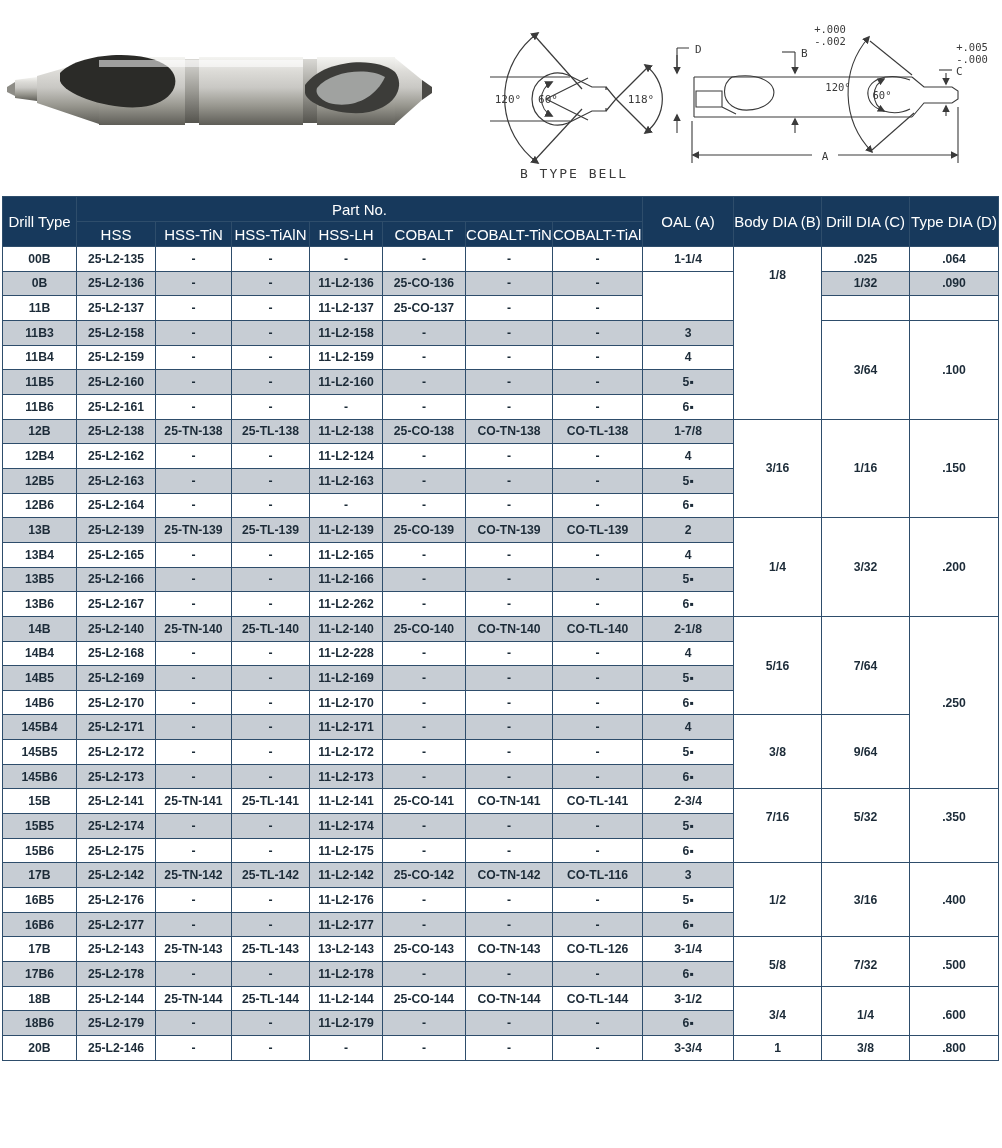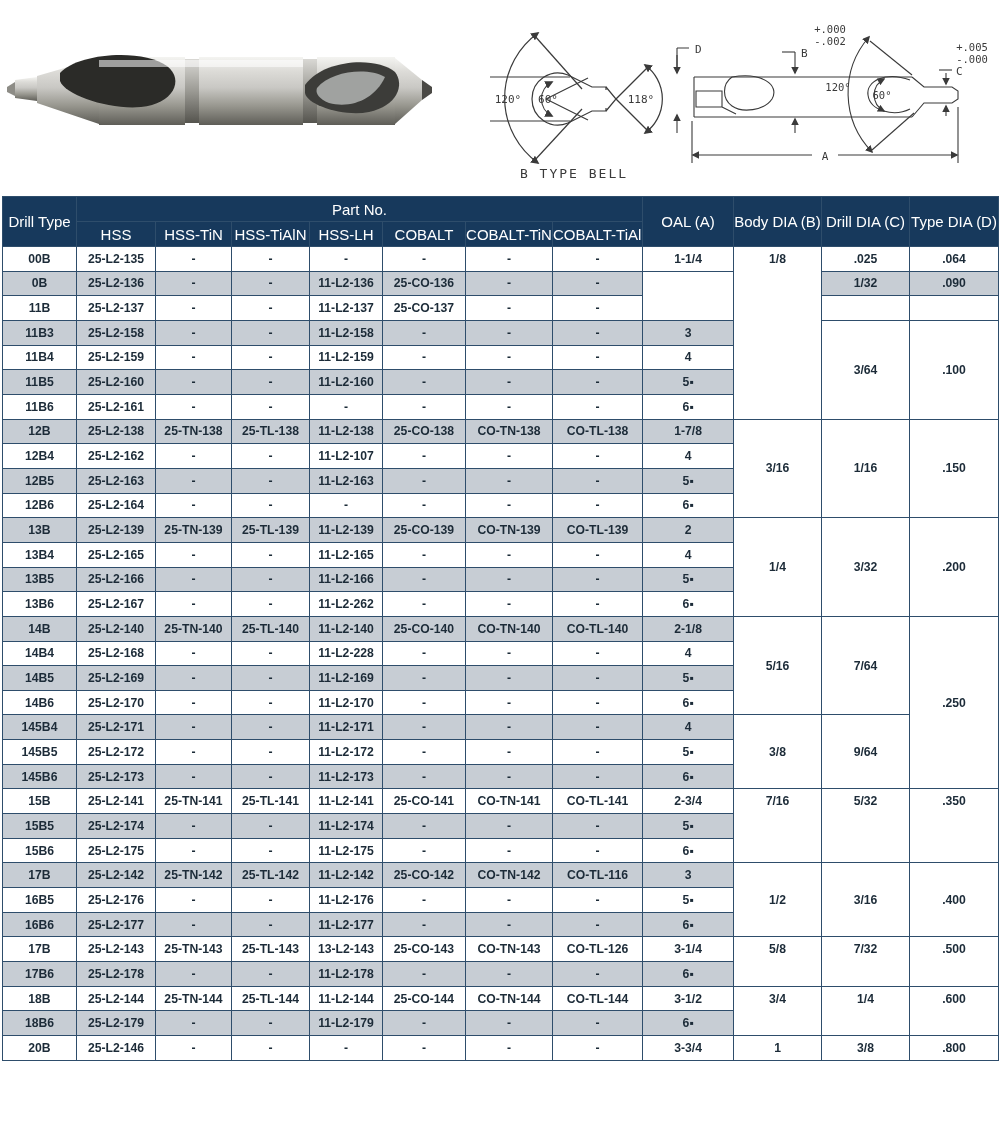--- a/index.html
+++ b/index.html
@@ -32,21 +32,21 @@
   table.spec thead th {
     background:#17395c; color:#ffffff; font-weight:400; font-size:15px;
     height:25px;
   }
   table.spec td {
     background:#ffffff; color:#1c2b38; font-weight:700; font-size:12.2px;
     height:24.67px; padding:0;
   }
   table.spec tr.shade td { background:#c7cdd4; }
   table.spec td.wbg, table.spec tr.shade td.wbg { background:#ffffff; }
-  table.spec td.va-top { vertical-align:top; padding-top:5px; }
+  table.spec td.va-top { vertical-align:top; padding-top:21px; }
 </style>
 </head>
 <body>
 
 <div class="page">
 
 
 
   <div class="figures">
 
@@ -281,21 +281,21 @@
           <td>1-7/8</td>
           <td rowspan="4" class="wbg">3/16</td>
           <td rowspan="4" class="wbg">1/16</td>
           <td rowspan="4" class="wbg">.150</td>
         </tr>
         <tr>
           <td>12B4</td>
           <td>25-L2-162</td>
           <td>-</td>
           <td>-</td>
-          <td>11-L2-107</td>
+          <td>11-L2-124</td>
           <td>-</td>
           <td>-</td>
           <td>-</td>
           <td>4</td>
         </tr>
         <tr class="shade">
           <td>12B5</td>
           <td>25-L2-163</td>
           <td>-</td>
           <td>-</td>

